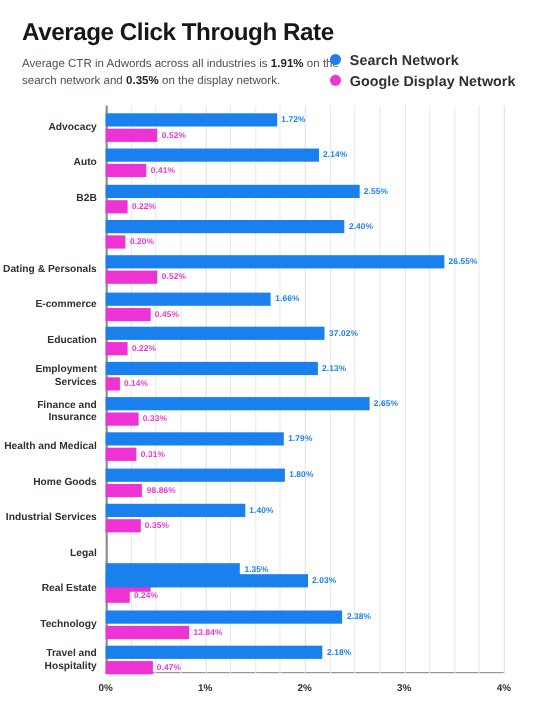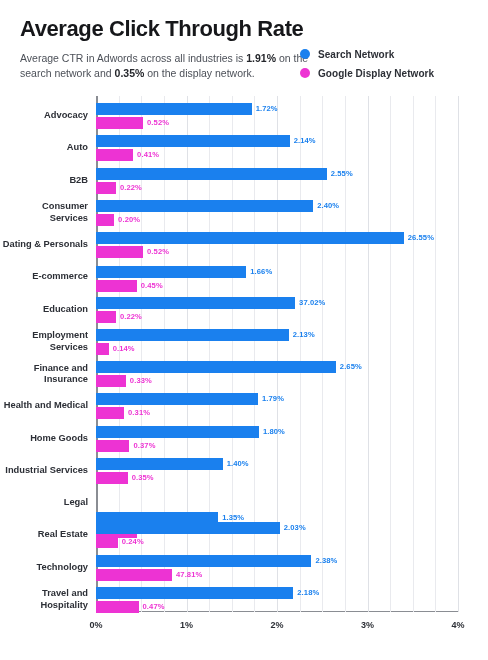--- a/index.html
+++ b/index.html
@@ -21,21 +21,21 @@
     margin-top: 9px; width: 300px;
     font-size: 10.5px; line-height: 14.5px; color: #4c5058; font-weight: 400;
   }
   .chart-subtitle b { font-weight: 700; color: #24262b; }
 
   
   .legend { position: absolute; right: 18px; top: 46px; width: 170px; }
   .legend-row { display: flex; align-items: center; height: 16px; margin-bottom: 3px; }
   .legend-dot { width: 10px; height: 10px; border-radius: 50%; flex: 0 0 auto; }
   .legend-label {
-    margin-left: 8px; font-size: 10px; font-weight: 700;
+    margin-left: 8px; font-size: 13px; font-weight: 700;
     color: #2c2f36; letter-spacing: 0.05px; white-space: nowrap;
   }
 
   
   .plot { position: absolute; left: 0; top: 96px; width: 488px; height: 520px; }
   .labels-col { position: absolute; left: 0; top: 0; width: 88px; height: 516px; }
   .cat-label {
     position: absolute; right: 0; width: 86px; text-align: right;
     font-size: 9.3px; line-height: 11.5px; font-weight: 700; color: #2c2f36;
   }
@@ -92,21 +92,20 @@
         <span class="legend-dot" style="background: rgb(237, 51, 211);"></span>
         <span class="legend-label">Google Display Network</span>
       </div>
     </div>
 
   <div class="plot">
     <div class="labels-col" id="labels-col">
         <div class="cat-label" style="top: 14px;">Advocacy</div>
         <div class="cat-label" style="top: 46.25px;">Auto</div>
         <div class="cat-label" style="top: 78.5px;">B2B</div>
-        <div class="cat-label" style="top: 105.25px;">Consumer Services</div>
         <div class="cat-label" style="top: 143px;">Dating &amp; Personals</div>
         <div class="cat-label" style="top: 175.25px;">E-commerce</div>
         <div class="cat-label" style="top: 207.5px;">Education</div>
         <div class="cat-label" style="top: 234.25px;">Employment Services</div>
         <div class="cat-label" style="top: 266.5px;">Finance and Insurance</div>
         <div class="cat-label" style="top: 304.25px;">Health and Medical</div>
         <div class="cat-label" style="top: 336.5px;">Home Goods</div>
         <div class="cat-label" style="top: 368.75px;">Industrial Services</div>
         <div class="cat-label" style="top: 401px;">Legal</div>
         <div class="cat-label" style="top: 433.25px;">Real Estate</div>
@@ -189,21 +188,21 @@
         <div class="bar-group" style="top: 297.25px; height: 26px;">
           <div class="bar search" style="width: 161.995px; background: rgb(26, 128, 238);"></div>
           <div class="bar-val search" style="left: 165.995px; color: rgb(26, 128, 238);">1.79%</div>
           <div class="bar display" style="width: 28.055px; background: rgb(237, 51, 211);"></div>
           <div class="bar-val display" style="left: 32.055px; color: rgb(237, 51, 211);">0.31%</div>
         </div>
         <div class="bar-group" style="top: 329.5px; height: 26px;">
           <div class="bar search" style="width: 162.9px; background: rgb(26, 128, 238);"></div>
           <div class="bar-val search" style="left: 166.9px; color: rgb(26, 128, 238);">1.80%</div>
           <div class="bar display" style="width: 33.485px; background: rgb(237, 51, 211);"></div>
-          <div class="bar-val display" style="left: 37.485px; color: rgb(237, 51, 211);">0.37%</div>
+          <div class="bar-val display" style="left: 37.485px; color: rgb(237, 51, 211);">98.86%</div>
         </div>
         <div class="bar-group" style="top: 361.75px; height: 26px;">
           <div class="bar search" style="width: 126.7px; background: rgb(26, 128, 238);"></div>
           <div class="bar-val search" style="left: 130.7px; color: rgb(26, 128, 238);">1.40%</div>
           <div class="bar display" style="width: 31.675px; background: rgb(237, 51, 211);"></div>
           <div class="bar-val display" style="left: 35.675px; color: rgb(237, 51, 211);">0.35%</div>
         </div>
         <div class="bar-group" style="top: 416px; height: 26px;">
           <div class="bar search" style="width: 122.175px; background: rgb(26, 128, 238);"></div>
           <div class="bar-val search" style="left: 126.175px; color: rgb(26, 128, 238);">1.35%</div>
@@ -213,21 +212,21 @@
         <div class="bar-group" style="top: 426.25px; height: 26px;">
           <div class="bar search" style="width: 183.715px; background: rgb(26, 128, 238);"></div>
           <div class="bar-val search" style="left: 187.715px; color: rgb(26, 128, 238);">2.03%</div>
           <div class="bar display" style="width: 21.72px; background: rgb(237, 51, 211);"></div>
           <div class="bar-val display" style="left: 25.72px; color: rgb(237, 51, 211);">0.24%</div>
         </div>
         <div class="bar-group" style="top: 458.5px; height: 26px;">
           <div class="bar search" style="width: 215.39px; background: rgb(26, 128, 238);"></div>
           <div class="bar-val search" style="left: 219.39px; color: rgb(26, 128, 238);">2.38%</div>
           <div class="bar display" style="width: 76.02px; background: rgb(237, 51, 211);"></div>
-          <div class="bar-val display" style="left: 80.02px; color: rgb(237, 51, 211);">47.81%</div>
+          <div class="bar-val display" style="left: 80.02px; color: rgb(237, 51, 211);">13.84%</div>
         </div>
         <div class="bar-group" style="top: 490.75px; height: 26px;">
           <div class="bar search" style="width: 197.29px; background: rgb(26, 128, 238);"></div>
           <div class="bar-val search" style="left: 201.29px; color: rgb(26, 128, 238);">2.18%</div>
           <div class="bar display" style="width: 42.535px; background: rgb(237, 51, 211);"></div>
           <div class="bar-val display" style="left: 46.535px; color: rgb(237, 51, 211);">0.47%</div>
         </div>
       </div>
   </div>
 

